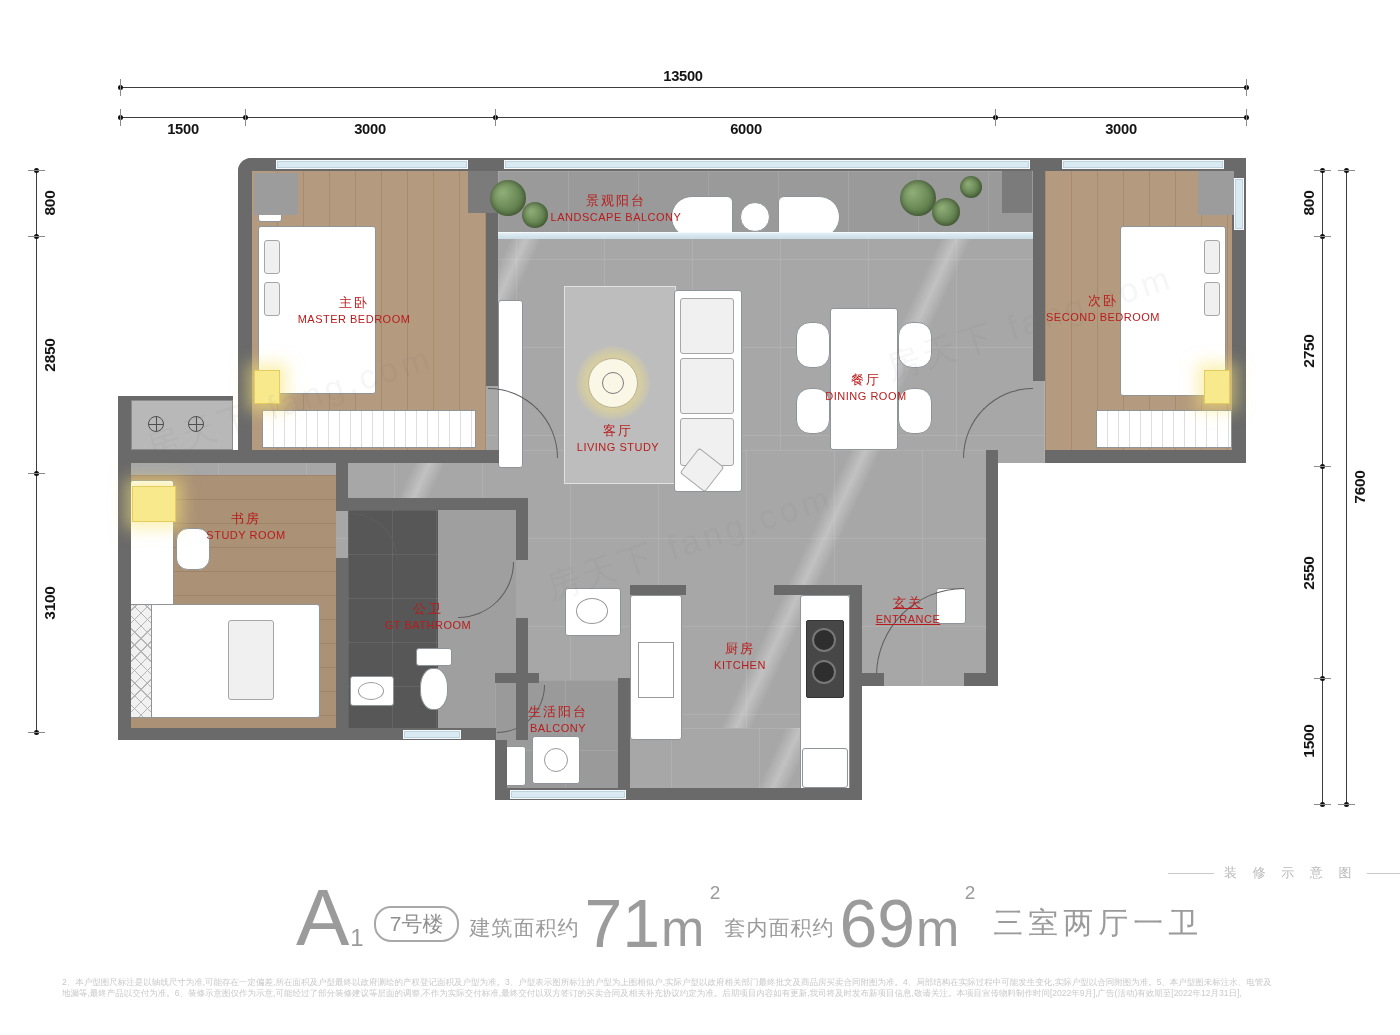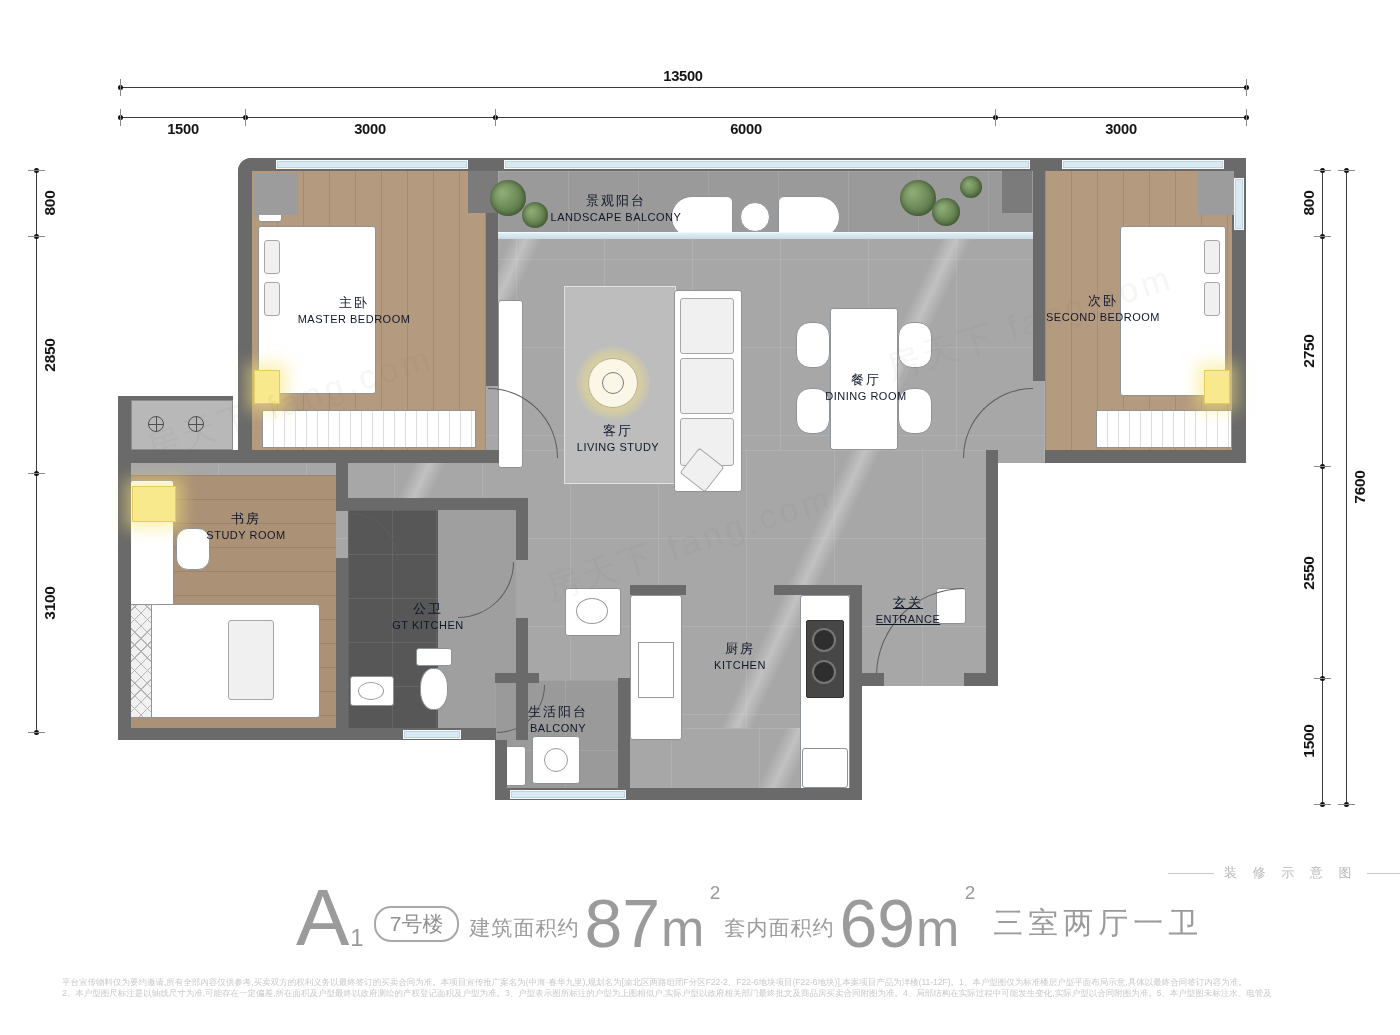--- a/index.html
+++ b/index.html
@@ -74,21 +74,21 @@
   .stove{background:#474747;border:1px solid #333;border-radius:2px;z-index:9;}
   .burner{background:#2e2e2e;border:2px solid #777;border-radius:50%;z-index:10;}
   .inner{background:#fff;border:1px solid #9a9a9a;border-radius:50%;z-index:9;}
   .inner2{background:transparent;border:1px solid #9a9a9a;z-index:9;}
   .cover{background:#fff;z-index:11;}
   .arc{z-index:10;background:transparent;}
   .arc.tl{border-top:1.5px solid #5e5e5e;border-left:1.5px solid #5e5e5e;border-top-left-radius:100% 100%;}
   .arc.tr{border-top:1.5px solid #5e5e5e;border-right:1.5px solid #5e5e5e;border-top-right-radius:100% 100%;}
   .arc.br{border-bottom:1.5px solid #5e5e5e;border-right:1.5px solid #5e5e5e;border-bottom-right-radius:100% 100%;}
 
-  .room-label{position:absolute;transform:translate(-50%,0);text-align:center;color:#0f172a;z-index:30;white-space:nowrap;}
+  .room-label{position:absolute;transform:translate(-50%,0);text-align:center;color:#b91c1c;z-index:30;white-space:nowrap;}
   .room-label .cn{display:block;font-size:13px;letter-spacing:2px;}
   .room-label .en{display:block;font-size:11px;letter-spacing:.5px;margin-top:1px;}
 
   
   .title{position:absolute;left:296px;top:886px;display:flex;align-items:flex-end;color:var(--titlegray,#9b9b9b);z-index:6;}
   .t-A{display:flex;align-items:flex-end;font-size:80px;line-height:.8;}
   .t-sub{font-size:24px;line-height:1;margin-left:1px;}
   .t-pill{border:2px solid #a8a8a8;border-radius:17px;padding:2px 14px;font-size:21px;color:#8f8f8f;
           margin:0 6px 8px 10px;white-space:nowrap;}
   .t-label{font-size:21px;margin:0 4px 8px 4px;letter-spacing:1px;white-space:nowrap;}
@@ -313,21 +313,21 @@
       <div class="room-label" style="left: 748px; top: 213px;">
         <span class="cn">餐厅</span>
         <span class="en">DINING ROOM</span>
       </div>
       <div class="room-label" style="left: 128px; top: 352px;">
         <span class="cn">书房</span>
         <span class="en">STUDY ROOM</span>
       </div>
       <div class="room-label" style="left: 310px; top: 442px;">
         <span class="cn">公卫</span>
-        <span class="en">GT KITCHEN</span>
+        <span class="en">GT BATHROOM</span>
       </div>
       <div class="room-label" style="left: 622px; top: 482px;">
         <span class="cn">厨房</span>
         <span class="en">KITCHEN</span>
       </div>
       <div class="room-label" style="left: 790px; top: 436px; text-decoration: underline;">
         <span class="cn">玄关</span>
         <span class="en">ENTRANCE</span>
       </div>
       <div class="room-label" style="left: 440px; top: 545px;">
@@ -342,28 +342,28 @@
     <span class="dash"></span>
   </div>
 
   <div class="title">
     <span class="t-A">
       <span>A</span>
       <span class="t-sub">1</span>
     </span>
     <span class="t-pill">7号楼</span>
     <span class="t-label">建筑面积约</span>
-    <span class="t-num">87</span>
+    <span class="t-num">71</span>
     <span class="t-unit"><span>m</span><span class="t-sup">2</span></span>
     <span class="t-label">套内面积约</span>
     <span class="t-num">69</span>
     <span class="t-unit"><span>m</span><span class="t-sup">2</span></span>
     <span class="t-rooms">三室两厅一卫</span>
   </div>
 
   <div class="disclaimer" id="disclaimer">
-      <div>平台宣传物料仅为要约邀请,所有全部内容仅供参考,买卖双方的权利义务以最终签订的买卖合同为准。本项目宣传推广案名为(中海·春华九里),规划名为[渝北区两路组团F分区F22-2、F22-6地块项目(F22-6地块)],本案项目产品为洋楼(11-12F)。1、本户型图仅为标准楼层户型平面布局示意,具体以最终合同签订内容为准。</div>
       <div>2、本户型图尺标注是以轴线尺寸为准,可能存在一定偏差,所在面积及户型最终以政府测绘的产权登记面积及户型为准。3、户型表示图所标注的户型为上图相似户,实际户型以政府相关部门最终批文及商品房买卖合同附图为准。4、局部结构在实际过程中可能发生变化,实际户型以合同附图为准。5、本户型图未标注水、电管及</div>
+      <div>地漏等,最终产品以交付为准。6、装修示意图仅作为示意,可能经过了部分装修建议等层面的调整,不作为实际交付标准,最终交付以双方签订的买卖合同及相关补充协议约定为准。后期项目内容如有更新,我司将及时发布新项目信息,敬请关注。本项目宣传物料制作时间[2022年9月],广告(活动)有效期至[2022年12月31日],</div>
     </div>
 <div class="wm" style="left: 140px; top: 380px;">房天下 fang.com</div>
     <div class="wm" style="left: 540px; top: 520px;">房天下 fang.com</div>
     <div class="wm" style="left: 880px; top: 300px;">房天下 fang.com</div>
   </div>
 
 </body></html>

